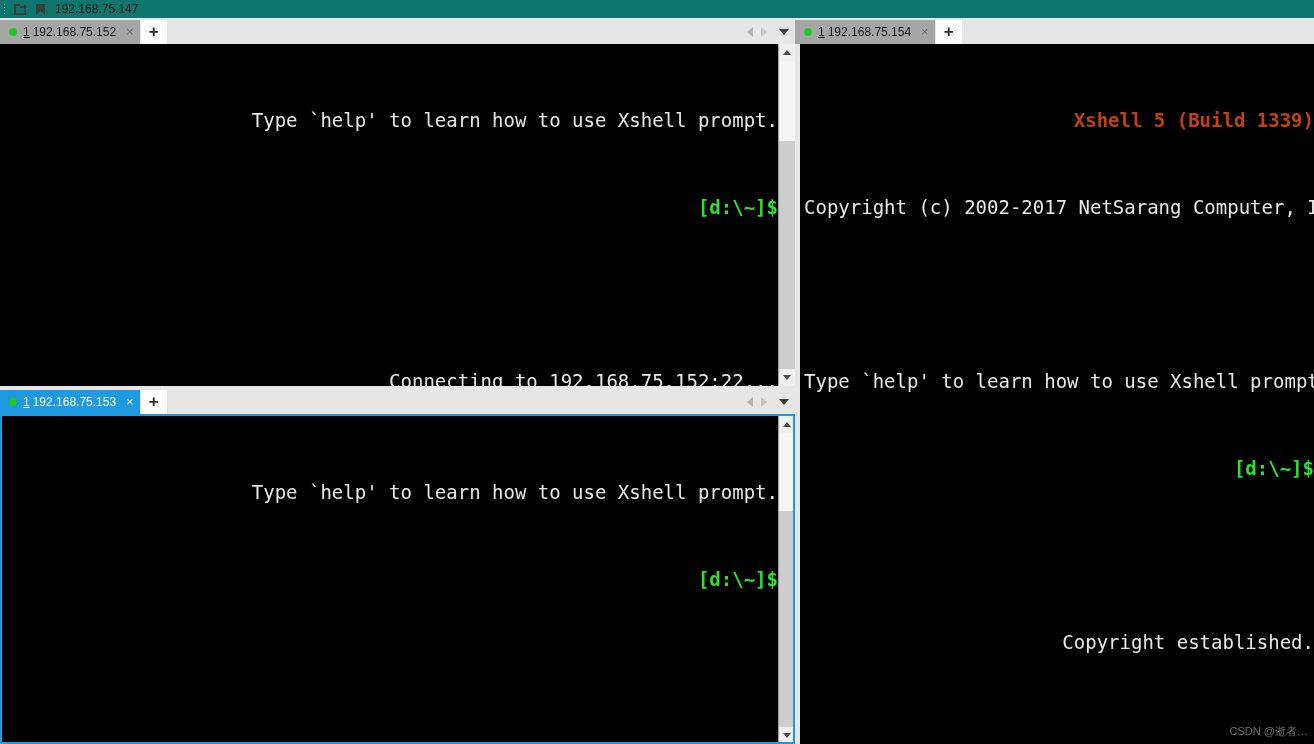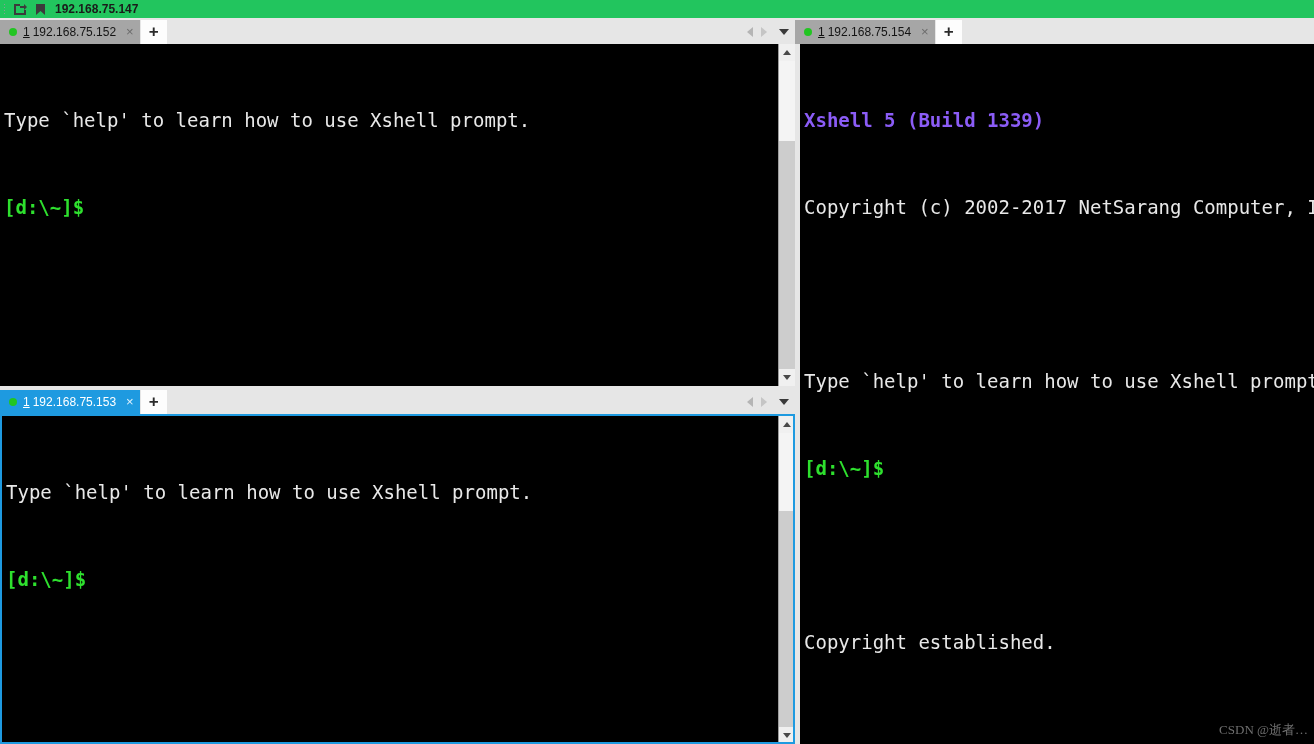--- a/index.html
+++ b/index.html
@@ -20,26 +20,25 @@
     width: 1314px;
     height: 744px;
     position: relative;
     background: #e6e6e6;
     overflow: hidden;
   }
   .toolbar {
     position: absolute;
     left: 0; top: 0;
     width: 1314px; height: 18px;
-    background: #22c55e;
+    background: #0f766e;
     display: flex;
     align-items: center;
     box-sizing: border-box;
     padding-left: 3px;
-    font-weight: bold;
   }
   .grip {
     width: 4px; height: 13px;
     margin-right: 4px;
     background-image: radial-gradient(#9a9a9a 40%, transparent 42%);
     background-size: 3px 3px;
     opacity: .85;
   }
   .tb-icon {
     width: 18px; height: 16px;
@@ -129,23 +128,23 @@
     box-sizing: border-box;
   }
   .term-inner {
     padding: 4px 0 0 4px;
     font-family: "DejaVu Sans Mono", monospace;
     font-size: 19px;
     line-height: 29px;
     color: #e8e8e8;
     white-space: pre;
   }
-  .line { white-space: pre; height: 29px; }
+  .line { white-space: pre; height: 29px; text-align: right; }
   .green { color: #2ee02e; font-weight: bold; }
-  .bold-white { color: #8b5cf6; font-weight: bold; }
+  .bold-white { color: #c2410c; font-weight: bold; }
 
   
   .vscroll {
     position: absolute;
     width: 17px;
     background: #f0f0f0;
     border-left: 1px solid #9c9c9c;
     box-sizing: border-box;
   }
   .sb-btn {
@@ -171,22 +170,22 @@
   }
   .focus-border {
     position: absolute;
     border: 2px solid #1e9ae0;
     box-sizing: border-box;
     pointer-events: none;
   }
   .watermark {
     position: absolute;
     right: 6px; bottom: 5px;
-    font-family: Liberation Serif, serif;
-    font-size: 13px;
+    font-family: Liberation Sans, sans-serif;
+    font-size: 11px;
     color: #6f6f6f;
     white-space: nowrap;
   }
 </style>
 </head>
 <body>
 
 <div id="app">
 
   <div class="toolbar">
@@ -220,20 +219,21 @@
         <span class="navarrow nav-right"></span>
         <span class="navarrow nav-down"></span>
       </div>
     </div>
 
     <div class="term" style="left:0; top:26px; width:778px; height:342px;">
       <div class="term-inner">
         <div class="line">Type `help' to learn how to use Xshell prompt.</div>
         <div class="line green">[d:\~]$</div>
         <div class="line"></div>
+        <div class="line">Connecting to 192.168.75.152:22...</div>
         
         
         
         
         
         
         
       </div>
     </div>
 

